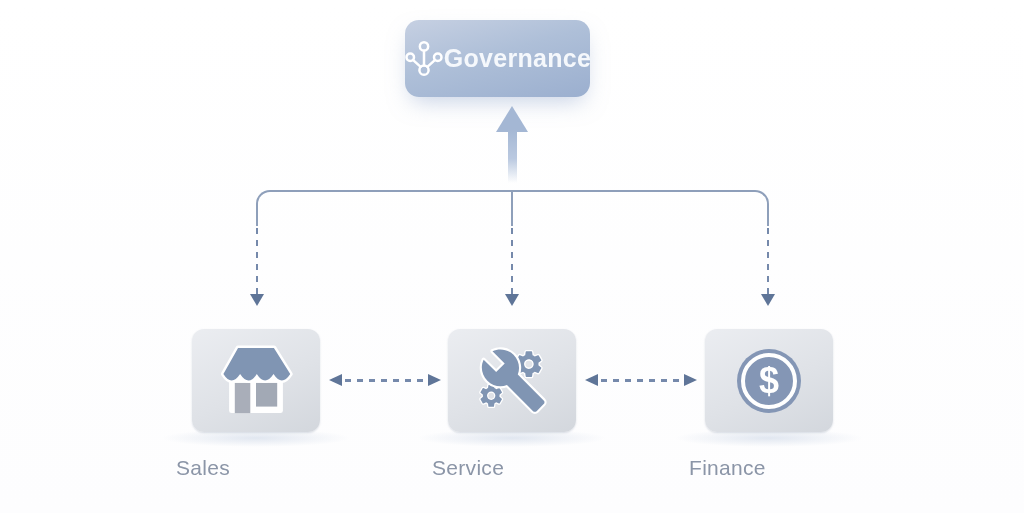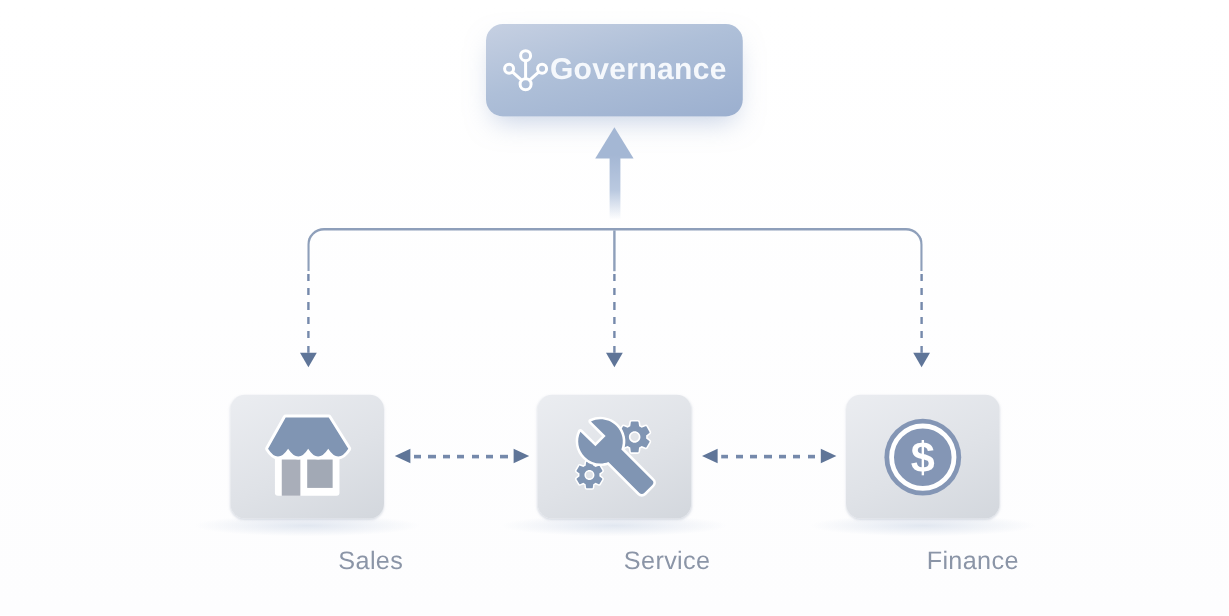--- a/index.html
+++ b/index.html
@@ -11,21 +11,21 @@
     width: 1024px;
     height: 513px;
     background: linear-gradient(180deg, #ffffff 0%, #fdfdfe 100%);
     overflow: hidden;
   }
 
   
   .gov-node {
     position: absolute;
     left: 405px; top: 20px;
-    width: 214px; height: 77px;
+    width: 185px; height: 77px;
     border-radius: 14px;
     background: linear-gradient(165deg, #c6d0e2 0%, #aebfd8 45%, #9bafcf 100%);
     box-shadow: 0 10px 22px -6px rgba(144, 166, 203, 0.5);
     display: flex;
     align-items: center;
     justify-content: center;
     gap: 0;
   }
   .gov-label {
     color: #f5f8fc;
@@ -151,21 +151,21 @@
     border-top: 6px solid transparent;
     border-bottom: 6px solid transparent;
     border-left: 13px solid #5f7598;
   }
 
   
   .dept-label {
     position: absolute;
     top: 456px;
     width: 160px;
-    text-align: right;
+    text-align: left;
     font-size: 21px;
     font-weight: 500;
     color: #8b95a7;
     letter-spacing: 0.3px;
   }
 
   svg { display: block; }
 </style>
 </head>
 <body>

